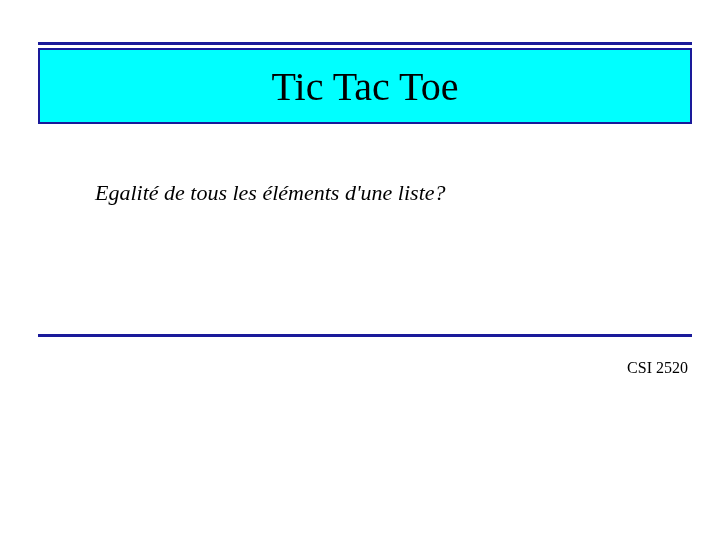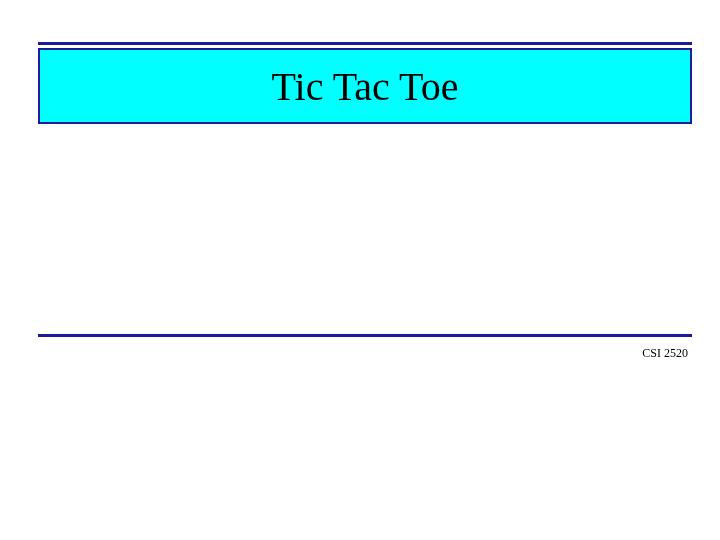--- a/index.html
+++ b/index.html
@@ -65,36 +65,37 @@
   .bottom-rule {
     position: absolute;
     left: 38px;
     right: 28px;
     bottom: 46px;
     border-top: 3px solid #1a1a9a;
   }
   .footer {
     position: absolute;
     right: 32px;
-    bottom: 22px;
-    font-size: 12px;
+    bottom: 6px;
+    font-size: 16px;
     font-family: "Times New Roman", Times, serif;
   }
 </style>
 </head>
 <body>
 
 <div class="slide">
 
   <div class="top-rule"></div>
 
   <div class="title-box">
     <h1>Tic Tac Toe</h1>
   </div>
 
   <div class="body">
+    <p class="subtitle">Egalité de tous les éléments d'une liste?</p>
   </div>
 
   <div class="bottom-rule"></div>
 
   <div class="footer">CSI 2520</div>
 
 </div>
 
 </body></html>

